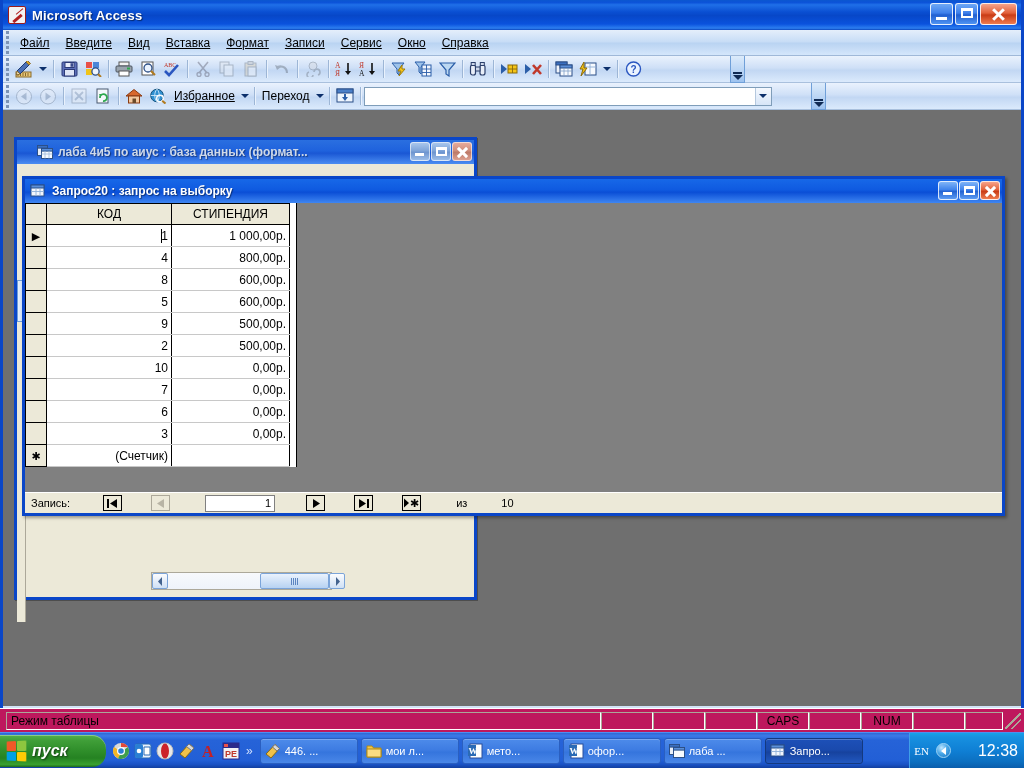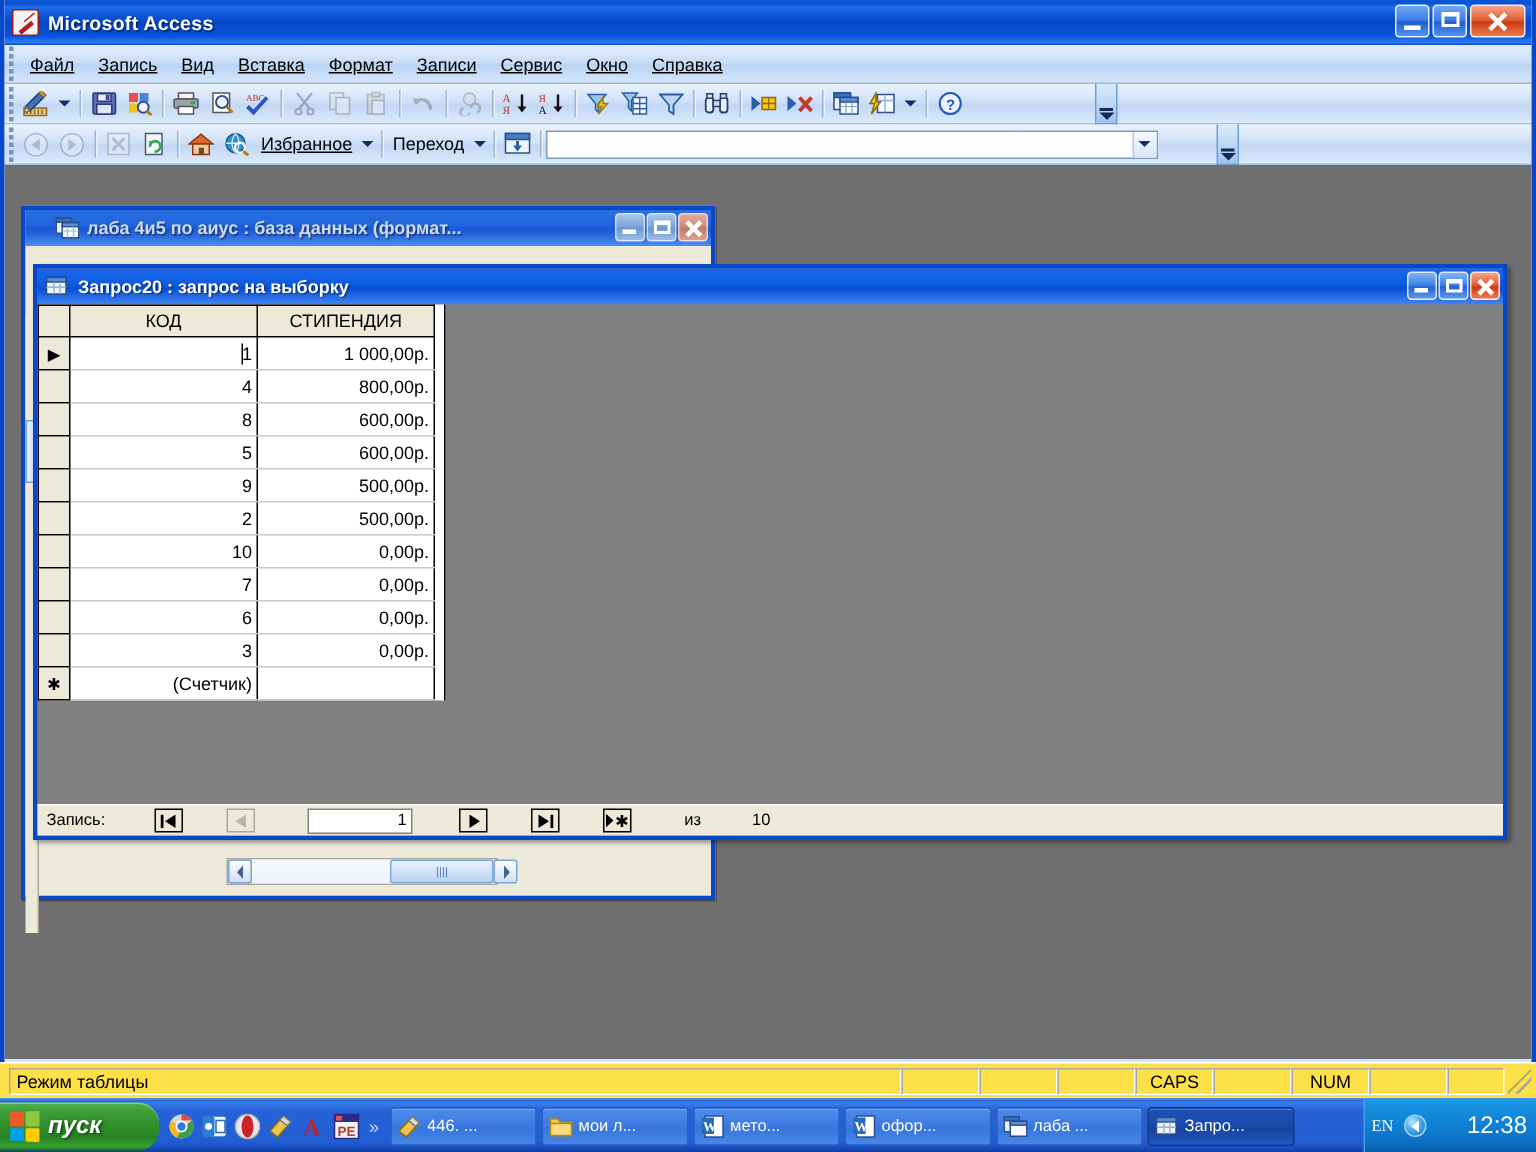--- a/index.html
+++ b/index.html
@@ -229,21 +229,21 @@
   }
   #db-vscroll-sliver .thumb {
     position:absolute; left:0; top:70px; width:8px; height:42px;
     background: linear-gradient(to right,#eaf2fd,#c2d9f5);
     border:1px solid #6f9fd8;
   }
 
   
   #query-window {
     position: absolute; left: 19px; top: 66px;
-    width: 983px; height: 384px;
+    width: 983px; height: 340px;
     border: 3px solid #0a46c8;
     background: #808080;
     box-shadow: 2px 2px 3px rgba(0,0,0,.35);
   }
   #query-titlebar {
     height: 24px;
     background: linear-gradient(to bottom,#1768e8 0%, #0f5ae0 45%, #0a4ed6 55%, #3f86f2 100%);
     display:flex; align-items:center; padding-left:5px; position:relative;
   }
   #query-title-text {
@@ -310,21 +310,21 @@
     width:70px; height:17px; background:#fff; border:1px solid #808080;
     margin: 0 3px 0 6px; text-align:right; padding-right:3px;
     font-size:11px; line-height:15px;
     flex:none;
   }
   #recnav .of { margin-left:6px; }
 
   
   #statusbar {
     position: absolute; left: 0; top: 708px; width: 1024px; height: 24px;
-    background: #fde047;
+    background: #be185d;
     border-top: 1px solid #fff;
     display:flex; align-items:center;
     font-size: 12px;
   }
   #statusbar .pane {
     height: 18px; border-left: 1px solid #aca899; border-top:1px solid #aca899;
     border-right:1px solid #fff; border-bottom:1px solid #fff;
     display:flex; align-items:center; justify-content:center;
   }
   #statusbar .pane.main { flex: 1; justify-content:flex-start; padding-left:4px; margin-left:6px;}
@@ -416,21 +416,21 @@
         </div>
       <div class="cbtn close"><i class="glyph-close"></i></div>
     </div>
   </div>
 
   <div id="menubar">
     <div class="grip">
         <span></span>
       </div>
     <div class="menu-item"><u>Файл</u></div>
-    <div class="menu-item"><u>Запись</u></div>
+    <div class="menu-item"><u>Введите</u></div>
     <div class="menu-item"><u>Вид</u></div>
     <div class="menu-item"><u>Вставка</u></div>
     <div class="menu-item"><u>Формат</u></div>
     <div class="menu-item"><u>Записи</u></div>
     <div class="menu-item"><u>Сервис</u></div>
     <div class="menu-item"><u>Окно</u></div>
     <div class="menu-item"><u>Справка</u></div>
 
   </div>
 

